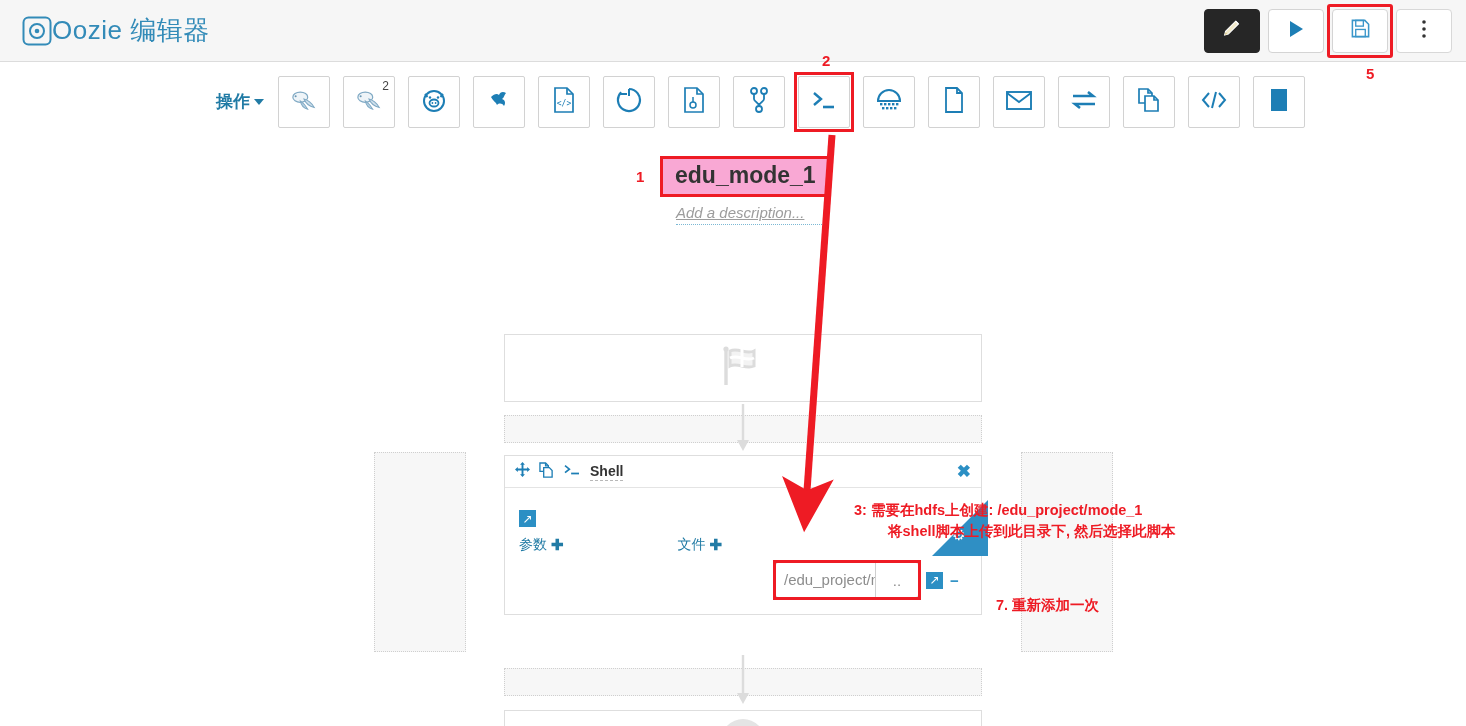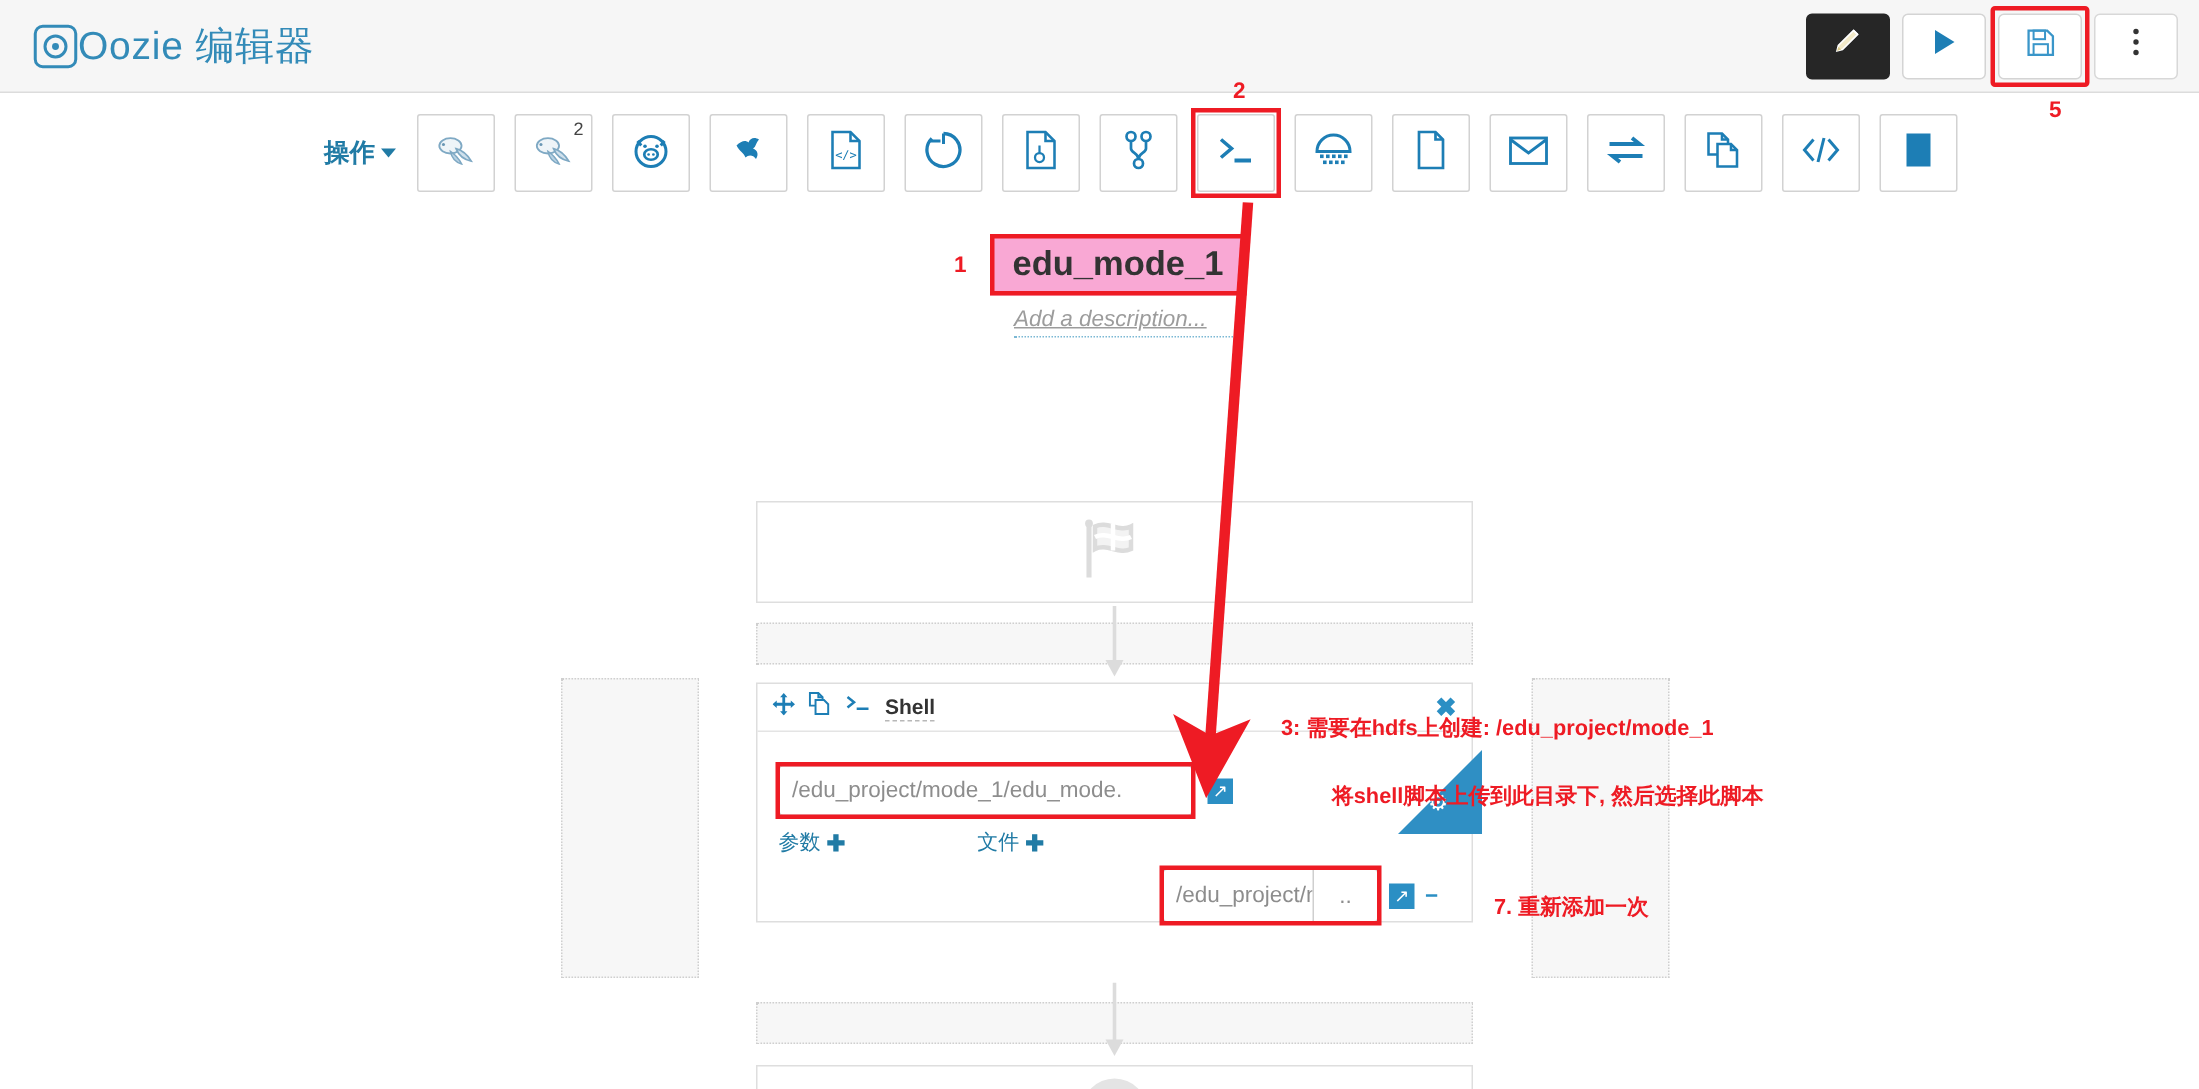--- a/index.html
+++ b/index.html
@@ -476,32 +476,29 @@
         <path d="M2 3l5 4-5 4" fill="none" stroke="#1d7eb5" stroke-width="1.9"></path>
         <path d="M9 12h9" stroke="#1d7eb5" stroke-width="2"></path>
       </svg>
     </span>
     <span class="shell-title">Shell</span>
     <span class="close-x">✖</span>
   </div>
 
   <div class="shell-body">
     <div class="field-row">
-      <div class="inp-wrap highlight">
-        <div class="inp" style="width:276px;">/edu_project/mode_1/edu_mode.</div>
-      </div>
       <span class="ext-btn">↗</span>
     </div>
 
     <div style="display:flex; margin-top:9px;">
       <div class="sub-label">
         <span>参数</span>
         <span class="plus">✚</span>
       </div>
-      <div class="sub-label" style="margin-left:88px;">
+      <div class="sub-label" style="margin-left:114px;">
         <span>文件</span>
         <span class="plus">✚</span>
       </div>
     </div>
 
     <div style="display:flex; align-items:center; gap:7px; margin-left:256px; margin-top:8px;">
       <div class="inp-wrap highlight">
         <div class="file-grp">
           <div class="file-inp">/edu_project/m</div>
           <div class="file-dots">..</div>
@@ -536,15 +533,15 @@
     </marker>
   </defs>
   <line x1="832" y1="135" x2="806" y2="505" stroke="#ee1b24" stroke-width="7" marker-end="url(#ah)"></line>
 </svg>
 
 <div class="watermark">
   <div class="tri"></div>
   <div class="gear">⚙</div>
 </div>
 
-<div class="anno" style="left:854px; top:476px;text-align:center;">3: 需要在hdfs上创建: /edu_project/mode_1</div>
+<div class="anno" style="left:854px; top:500px;text-align:center;">3: 需要在hdfs上创建: /edu_project/mode_1</div>
 <div class="anno" style="left:888px; top:521px;">将shell脚本上传到此目录下, 然后选择此脚本</div>
 <div class="anno" style="left:996px; top:595px;">7. 重新添加一次</div>
 
 </body></html>

